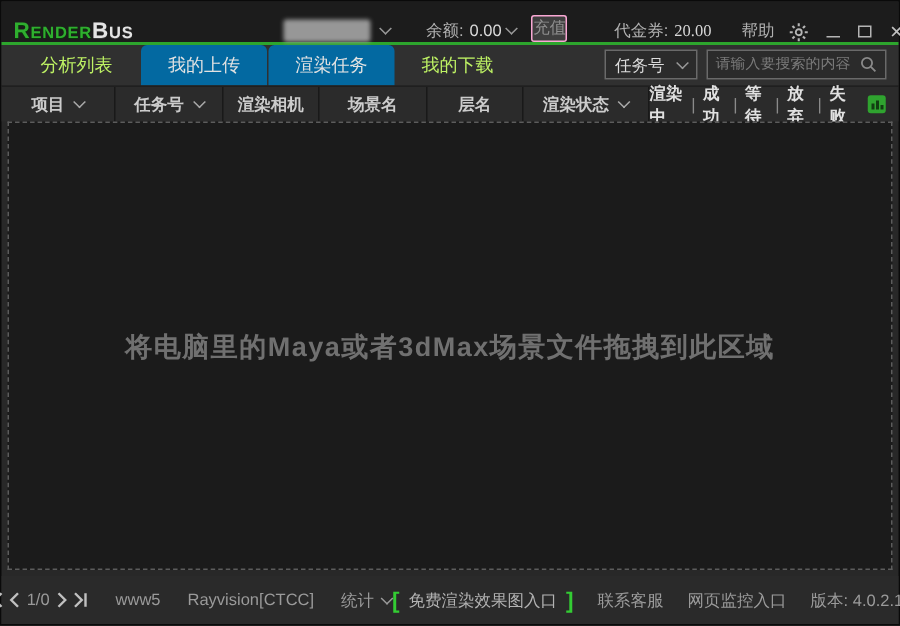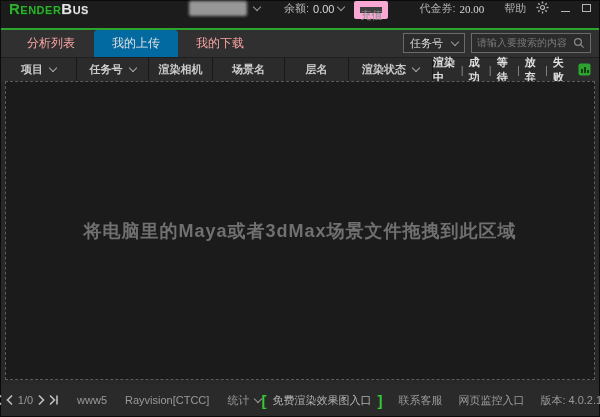--- a/index.html
+++ b/index.html
@@ -8,55 +8,55 @@
     font-family: "Liberation Sans", "DejaVu Sans", sans-serif;
     font-size: 11px;
     background: #282828;
     color: #b5b5b5;
     -webkit-font-smoothing: antialiased;
   }
   .window { width: 600px; height: 417px; display: flex; flex-direction: column; border: 1px solid #0a0a0a; background: #282828; }
 
   
   .titlebar {
-    height: 27px; background: #1c1c1c; display: flex; align-items: flex-start;
+    height: 27px; background: #1c1c1c; display: flex; align-items: flex-end;
     padding: 0 8px; flex: 0 0 auto; white-space: nowrap;
   }
   .logo { font-weight: bold; font-size: 15px; font-variant: small-caps; letter-spacing: .5px; line-height: 1; }
   .logo .lg-green { color: #2fae2f; text-shadow: 0 1px 0 #063d06; }
   .logo .lg-white { color: #e4e4e4; text-shadow: 0 1px 0 #3a3a3a; }
   .account { margin-left: 100px; display: flex; align-items: center; gap: 7px; cursor: pointer; }
   .account-redacted { width: 58px; height: 15px; border-radius: 2px; background: #a2a2a2; filter: blur(1.5px); opacity: .92; }
   .chev {
     display: inline-block; width: 6px; height: 6px;
     border-right: 1.4px solid currentColor; border-bottom: 1.4px solid currentColor;
     transform: rotate(45deg); margin-top: -3px; color: #9a9a9a;
   }
   .balance { margin-left: 24px; display: flex; align-items: center; gap: 4px; color: #b0b0b0; }
   .balance .val { color: #d8d8d8; }
   .btn-recharge {
     margin-left: 10px; width: 52px; height: 18px; background: #3e3e3e;
-    border: 6px solid #f9a8d4; border-radius: 2px; color: #8f8f8f; font-size: 11px;
+    border: 1px solid #f9a8d4; border-radius: 2px; color: #8f8f8f; font-size: 11px;
     line-height: 16px; text-align: center; cursor: pointer;
   }
   .voucher { margin-left: 31px; display: flex; align-items: center; gap: 4px; color: #b0b0b0; }
   .voucher .val { color: #d8d8d8; font-family: Liberation Serif, serif; }
   .help { margin-left: 20px; color: #b0b0b0; cursor: pointer; }
   .tb-icon { margin-left: 10px; display: flex; align-items: center; color: #b5b5b5; cursor: pointer; }
   .win-btn { margin-left: 12px; display: flex; align-items: center; justify-content: center; width: 14px; height: 14px; cursor: pointer; color: #b5b5b5; }
   .ico-min { width: 9px; border-bottom: 1.5px solid currentColor; height: 7px; }
   .ico-max { width: 9px; height: 8px; border: 1.2px solid currentColor; }
   .ico-close { font-size: 15px; line-height: 1; color: #c0c0c0; }
 
   
   .accent-line { height: 2px; background: #2da52d; flex: 0 0 auto; }
 
   
   .tabbar { height: 27px; background: #303030; display: flex; align-items: stretch; padding-left: 8px; flex: 0 0 auto; }
-  .tab { width: 84px; display: flex; align-items: center; justify-content: center; color: #fca5a5; cursor: pointer; font-size: 12px; }
+  .tab { width: 84px; display: flex; align-items: center; justify-content: center; color: #bef264; cursor: pointer; font-size: 12px; }
   .tab.raised { background: #0369a1; border-radius: 4px 4px 0 0; color: #e2e2e2; margin-left: 1px; }
   .tab-spacer { flex: 1; }
   .filter-select {
     width: 62px; height: 20px; margin: 3px 6px 0 0; background: #2b2b2b;
     border: 1px solid #6a6a6a; display: flex; align-items: center; justify-content: space-between;
     padding: 0 6px; color: #dcdcdc; cursor: pointer;
   }
   .search-box {
     width: 120px; height: 20px; margin: 3px 8px 0 0; background: #2b2b2b;
     border: 1px solid #6a6a6a; display: flex; align-items: center; padding: 0 5px; font-family: Liberation Mono, monospace;
@@ -147,20 +147,21 @@
     <div class="win-btn">
         <span class="ico-close">×</span>
       </div>
   </div>
 
   <div class="accent-line"></div>
 
   <div class="tabbar">
     <div class="tab">分析列表</div>
     <div class="tab raised">我的上传</div>
+    <div class="tab raised">渲染任务</div>
     <div class="tab">我的下载</div>
     <div class="tab-spacer"></div>
     <div class="filter-select">
       <span>任务号</span>
       <span class="chev"></span>
     </div>
     <div class="search-box">
       <input type="text" placeholder="请输入要搜索的内容" style="">
       <svg width="12" height="12" viewBox="0 0 12 12">
         <circle cx="5" cy="5" r="3.4" fill="none" stroke="#8a8a8a" stroke-width="1.2"></circle>

